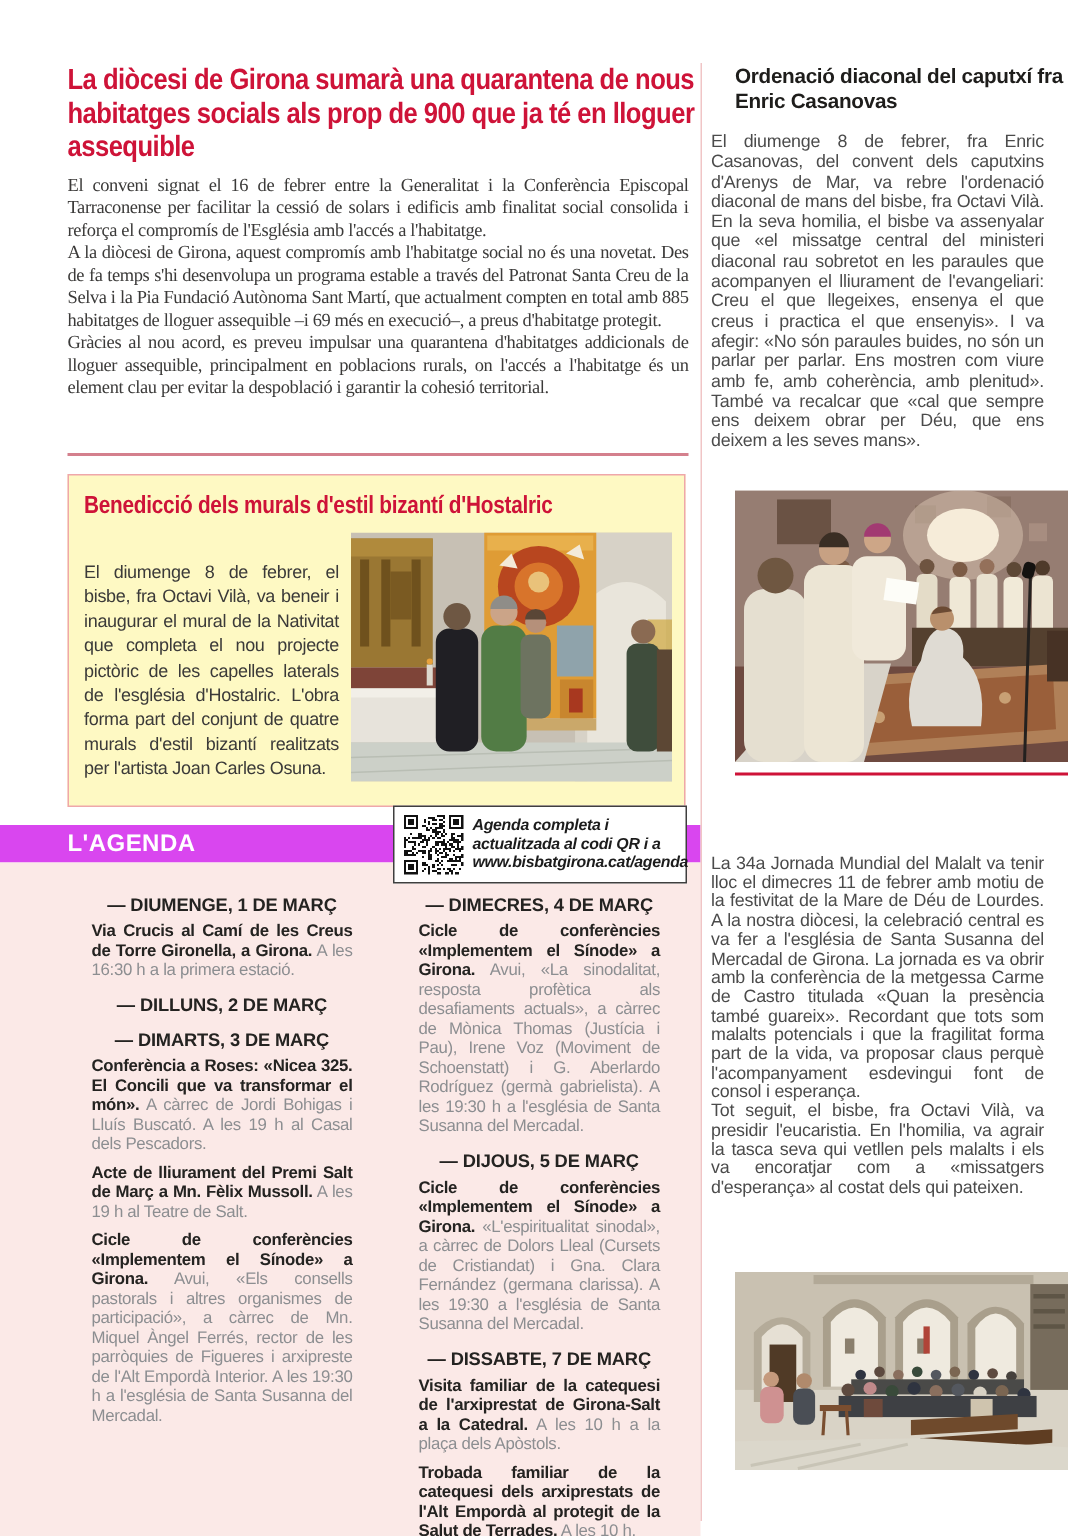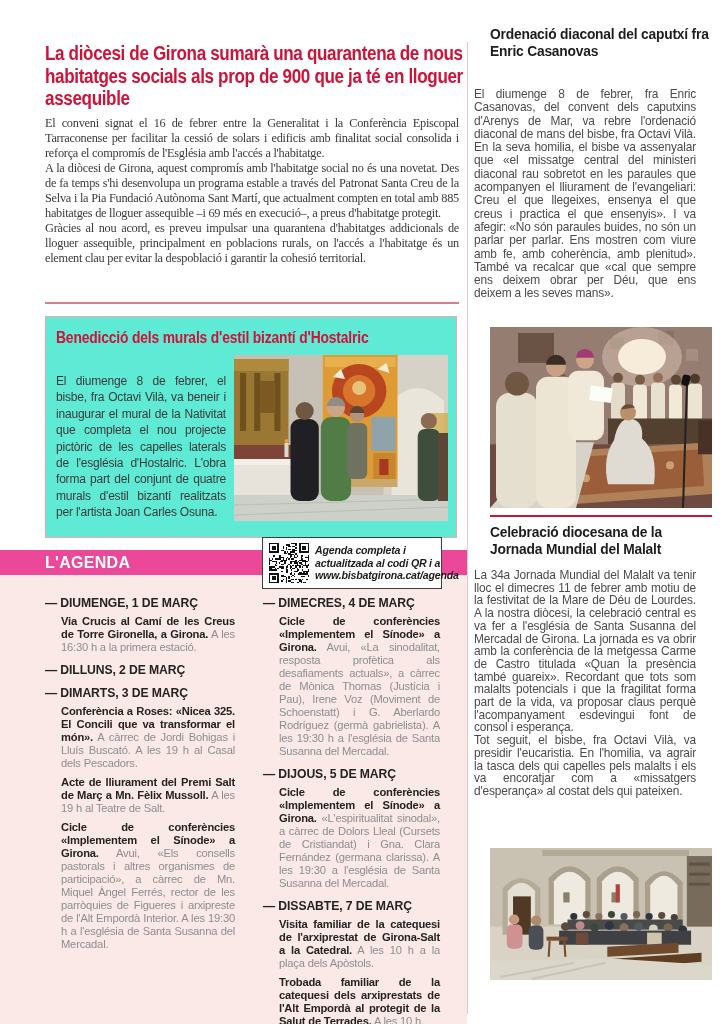--- a/index.html
+++ b/index.html
@@ -23,63 +23,63 @@
   }
   .main-body p{margin:0;}
   .divider-h{
     position:absolute;left:45px;top:302px;width:414px;height:1.5px;
     background:#d4808d;
   }
 
   
   .hbox{
     position:absolute;left:45px;top:316px;width:412px;height:222px;
-    background:#5eead4;border:1px solid #efa7aa;box-sizing:border-box;
+    background:#fef9c3;border:1px solid #efa7aa;box-sizing:border-box;
   }
   .hbox-title{
     position:absolute;left:10px;top:11px;margin:0;white-space:nowrap;
     transform:scaleX(.84);transform-origin:left top;
     font-size:16.5px;letter-spacing:-0.2px;font-weight:bold;color:#ce1338;
   }
   .hbox-text{
     position:absolute;left:10px;top:56px;width:170px;margin:0;
     font-size:12px;line-height:16.4px;letter-spacing:-0.2px;
     text-align:justify;color:#3b3a39;hyphens:auto;
   }
   .hbox-photo{position:absolute;left:188px;top:38px;width:214px;height:166px;}
 
   
   .agenda-bar{
     position:absolute;left:0;top:550px;width:467px;height:25px;
-    background:#ec4899;color:#fff;font-weight:bold;font-size:16px;
+    background:#d946ef;color:#fff;font-weight:bold;font-size:16px;
     line-height:25px;padding-left:45px;box-sizing:border-box;letter-spacing:.3px;
   }
   .agenda-panel{
     position:absolute;left:0;top:575px;width:467px;height:449px;
     background:#fbe9e7;
   }
   .qr-box{
-    position:absolute;left:262px;top:537px;width:180px;height:52px;
+    position:absolute;left:262px;top:537px;width:196px;height:52px;
     background:#fff;border:1px solid #3f3f3f;box-sizing:border-box;
     display:flex;align-items:center;gap:6px;padding:4px 6px;z-index:3;
   }
   .qr-svg{width:40px;height:40px;flex:0 0 40px;}
   .qr-note{
     margin:0;font-style:italic;font-weight:bold;font-size:10.6px;
     line-height:12.8px;color:#1c1c1c;letter-spacing:-0.2px;
   }
   .agenda-col{
     position:absolute;top:595px;font-size:11.2px;line-height:13px;
     letter-spacing:-0.2px;color:#242321;text-align:justify;hyphens:auto;
   }
   .agenda-col.c1{left:45px;width:206px;}
   .agenda-col.c2{left:263px;width:193px;}
   .agenda-col h3.day{
     font-size:12.2px;margin:10px 0 5px;letter-spacing:-0.1px;color:#242321;
-    text-align:left;
+    text-align:center;
   }
   .agenda-col h3.day:first-child{margin-top:2px;}
   .agenda-col p.event{margin:0 16px 6px;}
   .agenda-col p.event b{color:#242321;}
   .agenda-col .det{color:#8c8e91;}
 
   
   .divider-v{
     position:absolute;left:467px;top:42px;width:1px;height:972px;
     background:#f0c5c6;
@@ -206,21 +206,21 @@
     <p class="event"><b>Cicle de conferències «Implementem el Sínode» a Girona.</b> <span class="det">Avui, «La sinodalitat, resposta profètica als desafiaments actuals», a càrrec de Mònica Thomas (Justícia i Pau), Irene Voz (Moviment de Schoenstatt) i G. Aberlardo Rodríguez (germà gabrielista). A les 19:30 h a l'església de Santa Susanna del Mercadal.</span></p>
     <h3 class="day">— DIJOUS, 5 DE MARÇ</h3>
     <p class="event"><b>Cicle de conferències «Implementem el Sínode» a Girona.</b> <span class="det">«L'espiritualitat sinodal», a càrrec de Dolors Lleal (Cursets de Cristiandat) i Gna. Clara Fernández (germana clarissa). A les 19:30 a l'església de Santa Susanna del Mercadal.</span></p>
     <h3 class="day">— DISSABTE, 7 DE MARÇ</h3>
     <p class="event"><b>Visita familiar de la catequesi de l'arxiprestat de Girona-Salt a la Catedral.</b> <span class="det">A les 10 h a la plaça dels Apòstols.</span></p>
     <p class="event"><b>Trobada familiar de la catequesi dels arxiprestats de l'Alt Empordà al protegit de la Salut de Terrades.</b> <span class="det">A les 10 h.</span></p>
   </div>
 
   <div class="divider-v"></div>
 
-  <h2 class="rc-title" style="top:26px">Ordenació diaconal del caputxí fra Enric Casanovas</h2>
+  <h2 class="rc-title" style="top:42px">Ordenació diaconal del caputxí fra Enric Casanovas</h2>
   <div class="rc-body" style="top:88px">
     <p>El diumenge 8 de febrer, fra Enric Casanovas, del convent dels caputxins d'Arenys de Mar, va rebre l'ordenació diaconal de mans del bisbe, fra Octavi Vilà. En la seva homilia, el bisbe va assenyalar que «el missatge central del ministeri diaconal rau sobretot en les paraules que acompanyen el lliurament de l'evangeliari: Creu el que llegeixes, ensenya el que creus i practica el que ensenyis». I va afegir: «No són paraules buides, no són un parlar per parlar. Ens mostren com viure amb fe, amb coherència, amb plenitud». També va recalcar que «cal que sempre ens deixem obrar per Déu, que ens deixem a les seves mans».</p>
   </div>
 
   <svg class="rc-photo1" viewBox="0 0 222 182" preserveAspectRatio="none">
     <rect width="222" height="182" fill="#9d8478"></rect>
     <rect width="222" height="120" fill="#967d72"></rect>
     <rect x="120" y="10" width="14" height="12" fill="#887062"></rect>
     <rect x="168" y="4" width="16" height="14" fill="#8a7164"></rect>
     <rect x="196" y="22" width="12" height="12" fill="#a78d80"></rect>
@@ -271,24 +271,23 @@
     <path d="M86,31 a9,9 0 0 1 18,0 z" fill="#a23a72"></path>
     <rect x="100" y="60" width="22" height="15" fill="#fdfdf8" transform="rotate(8 111 67)"></rect>
 
     <line x1="197" y1="56" x2="193" y2="182" stroke="#24211f" stroke-width="2"></line>
     <rect x="192" y="48" width="8" height="11" rx="3" fill="#141210" transform="rotate(14 196 53)"></rect>
     <rect x="208" y="94" width="14" height="34" fill="#473225"></rect>
   </svg>
 
   <div class="rc-divider"></div>
 
-  <h2 class="rc-title" style="top:524px">Celebració diocesana de la Jornada Mundial del Malalt</h2>
   <div class="rc-body" style="top:569px;line-height:12.7px">
     <p>La 34a Jornada Mundial del Malalt va tenir lloc el dimecres 11 de febrer amb motiu de la festivitat de la Mare de Déu de Lourdes. A la nostra diòcesi, la celebració central es va fer a l'església de Santa Susanna del Mercadal de Girona. La jornada es va obrir amb la conferència de la metgessa Carme de Castro titulada «Quan la presència també guareix». Recordant que tots som malalts potencials i que la fragilitat forma part de la vida, va proposar claus perquè l'acompanyament esdevingui font de consol i esperança.</p>
-    <p>Tot seguit, el bisbe, fra Octavi Vilà, va presidir l'eucaristia. En l'homilia, va agrair la tasca dels qui capelles pels malalts i els va encoratjar com a «missatgers d'esperança» al costat dels qui pateixen.</p>
+    <p>Tot seguit, el bisbe, fra Octavi Vilà, va presidir l'eucaristia. En l'homilia, va agrair la tasca seva qui vetllen pels malalts i els va encoratjar com a «missatgers d'esperança» al costat dels qui pateixen.</p>
   </div>
 
   <svg class="rc-photo2" viewBox="0 0 212 131" preserveAspectRatio="none">
     <rect width="212" height="131" fill="#d9d3c6"></rect>
     <rect width="212" height="78" fill="#c9c1b1"></rect>
     <rect x="50" y="2" width="140" height="6" fill="#b2a997"></rect>
 
     <path d="M56,76 V30 Q76,6 96,30 V76 Z" fill="#a99f8c"></path>
     <path d="M61,76 V33 Q76,14 91,33 V76 Z" fill="#efeadf"></path>
     <path d="M102,76 V30 Q122,6 142,30 V76 Z" fill="#a99f8c"></path>

